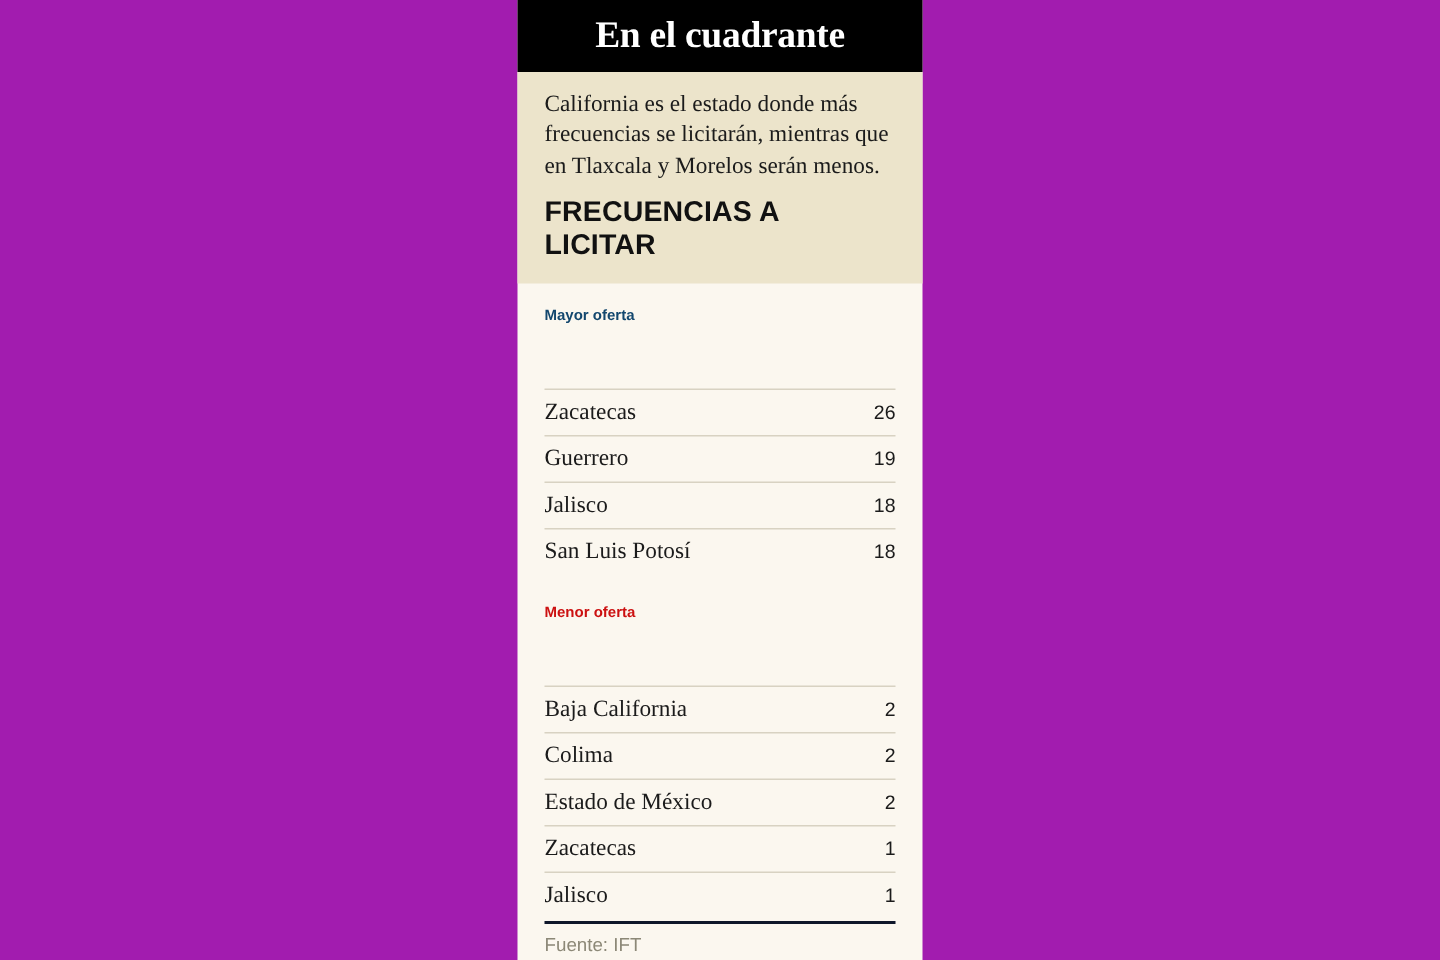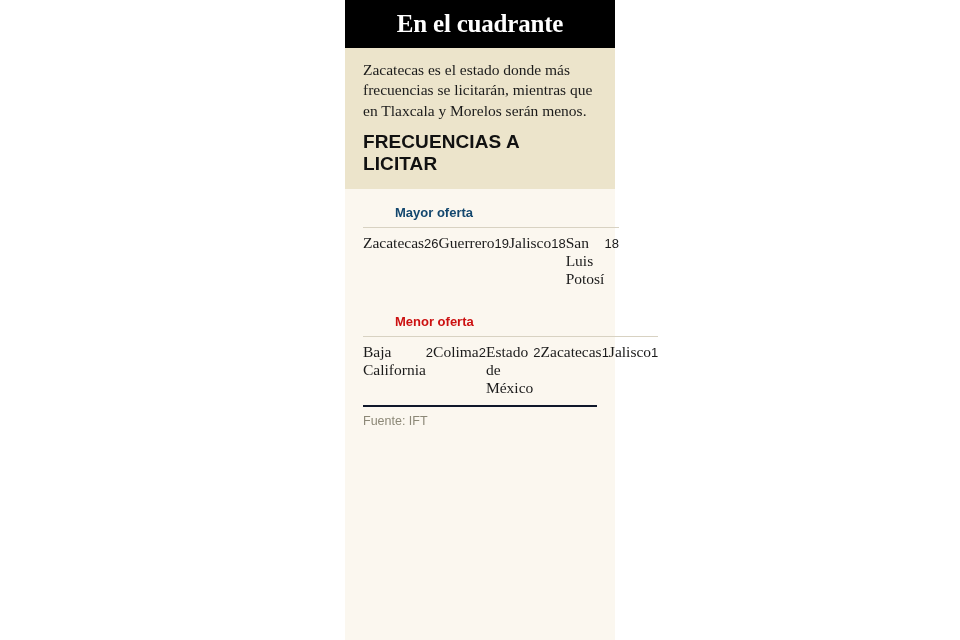--- a/index.html
+++ b/index.html
@@ -10,21 +10,21 @@
     width: 960px;
     height: 640px;
     background: #1d1d2b;
     font-family: "Liberation Sans", sans-serif;
     overflow: hidden;
   }
   .stage {
     position: relative;
     width: 960px;
     height: 640px;
-    background: #ffffff;
+    background: #a21caf;
   }
   .card {
     position: absolute;
     left: 345px;
     top: 0;
     width: 270px;
     height: 640px;
     background: #fbf7ef;
     display: flex;
     flex-direction: column;
@@ -63,31 +63,31 @@
     letter-spacing: 0.1px;
     font-family: "Liberation Sans", sans-serif;
   }
   .body {
     padding: 10px 18px 0 18px;
     flex: 1 1 auto;
     display: flex;
     flex-direction: column;
   }
   .section-title {
-    font-size: 13px;
+    font-size: 10px;
     font-weight: bold;
     padding: 6px 0 7px 0;
     font-family: "Liberation Sans", sans-serif;
-    margin-left: 32px;
   }
   .section-title.high { color: #13476e; }
   .section-title.low { color: #cc1111; }
   .rowlist {
     display: flex;
-    flex-direction: row;
+    flex-direction: column;
+    margin-top: 36px;
   }
   .row {
     display: flex;
     justify-content: space-between;
     align-items: baseline;
     border-top: 1px solid #d8d2c2;
     padding: 6px 0 6px 0;
   }
   .row .name {
     font-size: 15.5px;
@@ -115,21 +115,21 @@
 <body>
 
 <div class="stage">
   <div class="card">
 
     <div class="card-header">
       <div class="title">En el cuadrante</div>
     </div>
 
     <div class="intro">
-      <div class="lede">Zacatecas es el estado donde más frecuencias se licitarán, mientras que en Tlaxcala y Morelos serán menos.</div>
+      <div class="lede">California es el estado donde más frecuencias se licitarán, mientras que en Tlaxcala y Morelos serán menos.</div>
       <div class="subhead">FRECUENCIAS A LICITAR</div>
     </div>
 
     <div class="body">
 
       <div class="section-title high">Mayor oferta</div>
       <div class="rowlist">
         <div class="row">
           <span class="name">Zacatecas</span>
           <span class="val">26</span>

